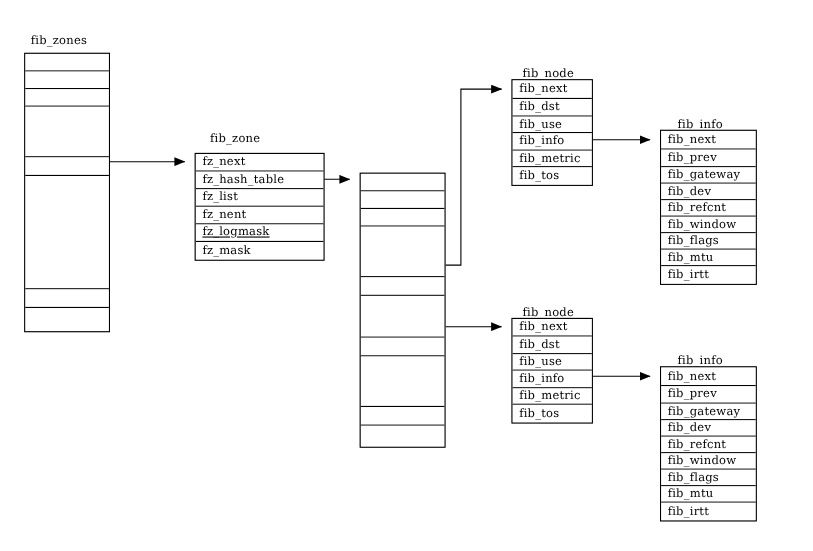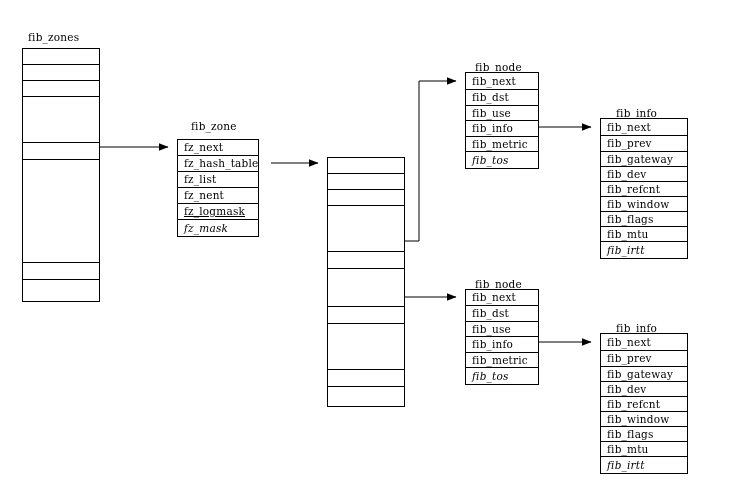--- a/index.html
+++ b/index.html
@@ -31,21 +31,20 @@
     align-items: center;
     padding-left: 6px;
     font-size: 10.5px;
     line-height: 1;
     color: #000000;
     white-space: nowrap;
     letter-spacing: 0.2px;
   }
   .struct .row:last-child {
     border-bottom: none;
-    font-style: italic;
   }
   .struct .row.blank {
     padding-left: 0;
   }
   .caption {
     position: absolute;
     font-size: 10.5px;
     line-height: 1;
     color: #000000;
     white-space: nowrap;
@@ -87,21 +86,21 @@
         <div class="row blank" style="height: 16px;"></div>
         <div class="row blank" style="height: 16px;"></div>
         <div class="row blank" style="height: 16px;"></div>
         <div class="row blank" style="height: 46px;"></div>
         <div class="row blank" style="height: 17px;"></div>
         <div class="row blank" style="height: 103px;"></div>
         <div class="row blank" style="height: 17px;"></div>
         <div class="row blank" style="height: 21px;"></div>
       </div>
       <div class="caption" style="left: 191px; top: 121px;">fib_zone</div>
-      <div class="struct" style="left: 177px; top: 139px; width: 82px;">
+      <div class="struct" style="left: 177px; top: 139px; width: 118px;">
         <div class="row" style="height: 16px;">fz_next</div>
         <div class="row" style="height: 16px;">fz_hash_table</div>
         <div class="row" style="height: 16px;">fz_list</div>
         <div class="row" style="height: 16px;">fz_nent</div>
         <div class="row" style="height: 16px; text-decoration: underline;">fz_logmask</div>
         <div class="row" style="height: 16px;">fz_mask</div>
       </div>
       <div class="struct" style="left: 327px; top: 157px; width: 78px;">
         <div class="row blank" style="height: 16px;"></div>
         <div class="row blank" style="height: 16px;"></div>

